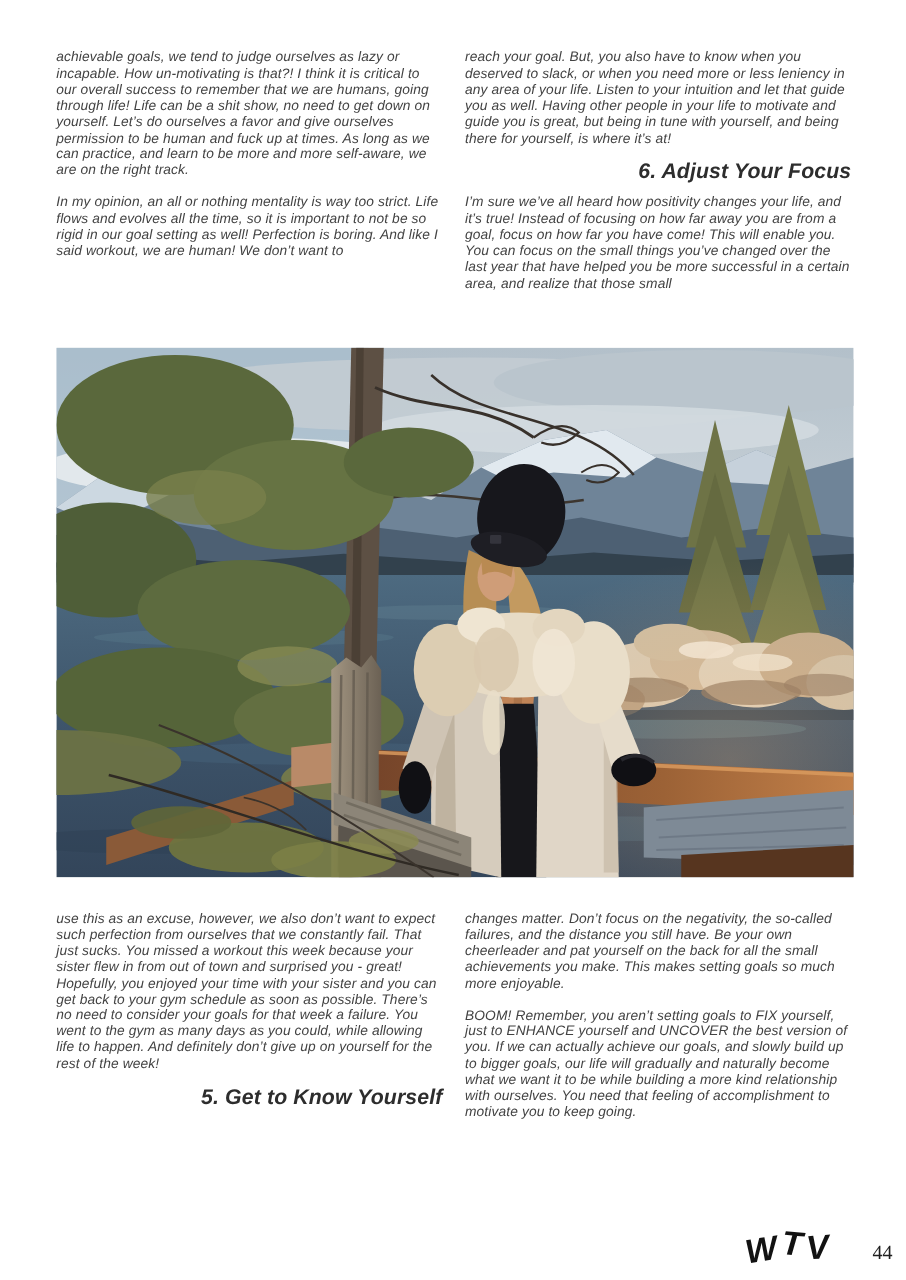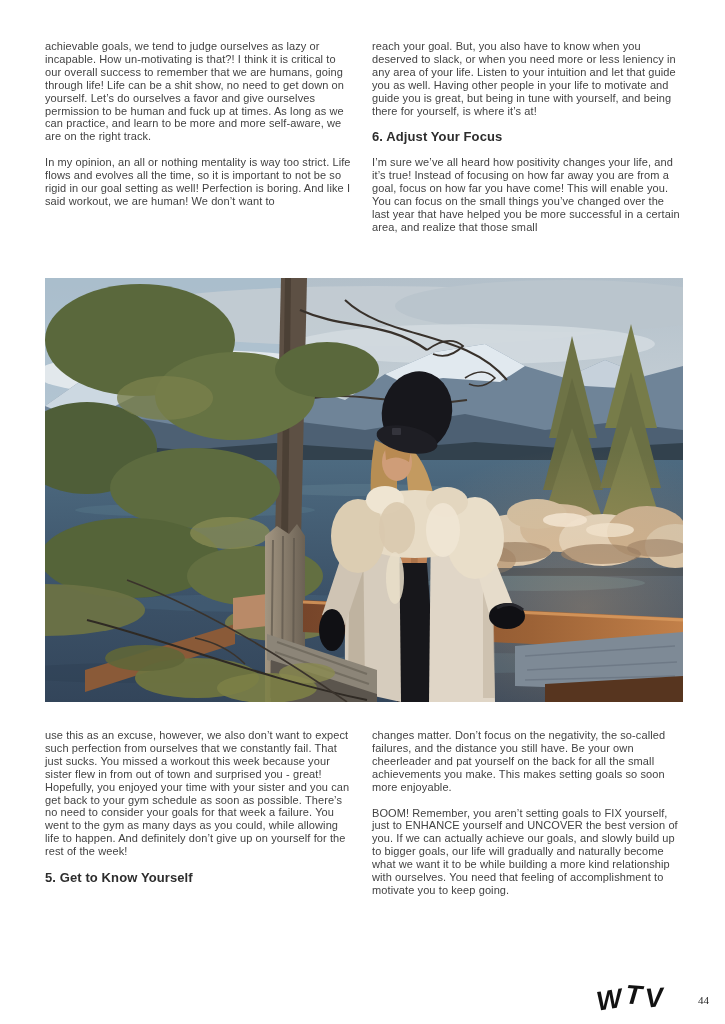--- a/index.html
+++ b/index.html
@@ -4,39 +4,39 @@
 <style>
   * { margin:0; padding:0; box-sizing:border-box; }
   html,body { background:#ffffff; }
   .page {
     position:relative; width:725px; height:1024px; background:#ffffff;
     font-family:"Liberation Sans", sans-serif; color:#424242; overflow:hidden;
   }
   .text-band { position:absolute; left:45px; width:636px; display:flex; gap:18px; }
   .band-top { top:40px; }
   .band-bottom { top:729px; }
-  .col { flex:1 1 0; font-size:11px; line-height:12.9px; letter-spacing:0.1px; }
+  .col { flex:1 1 0; font-size:11px; line-height:12.9px; letter-spacing:0.1px;font-style:italic; }
   .col p { margin:0 0 13px 0; }
-  .col h3 { font-size:13px; line-height:13px; font-weight:bold; color:#2d2d2d; margin:0 0 13px 0; }
+  .col h3 { font-size:17px; line-height:13px; font-weight:bold; color:#2d2d2d; margin:0 0 13px 0;text-align:right; }
   .photo {
     position:absolute; top:278px; left:45px; width:638px; height:424px; overflow:hidden;
   }
   .photo svg { display:block; }
   .brand { position:absolute; top:978px; left:596px; width:84px; height:40px; }
   .brand .lt {
     display:inline-block; font-family:"Liberation Sans", sans-serif;
     font-style:italic; font-weight:700; font-size:27px; color:#121212; line-height:40px;
   }
   .brand .lt:nth-child(1){ transform:rotate(-9deg) translateY(2px); }
   .brand .lt:nth-child(2){ transform:rotate(5deg) translateY(-3px); margin-left:4px; }
   .brand .lt:nth-child(3){ transform:rotate(-4deg); margin-left:3px; }
   .brand .lt:nth-child(4){ transform:rotate(8deg) translateY(-1px); margin-left:3px; }
   .pagenum {
     position:absolute; top:994px; left:698px;
-    font-family:"Liberation Serif", serif; font-size:11px; color:#1f1f1f;
+    font-family:"Liberation Serif", serif; font-size:16px; color:#1f1f1f;
   }
 </style>
 </head>
 <body>
 
 <div class="page">
 
   <section class="text-band band-top">
     <div class="col">
       <p>achievable goals, we tend to judge ourselves as lazy or incapable. How un-motivating is that?! I think it is critical to our overall success to remember that we are humans, going through life! Life can be a shit show, no need to get down on yourself. Let’s do ourselves a favor and give ourselves permission to be human and fuck up at times. As long as we can practice, and learn to be more and more self-aware, we are on the right track.</p>
@@ -210,21 +210,21 @@
       </g>
     </svg>
   </figure>
 
   <section class="text-band band-bottom">
     <div class="col">
       <p>use this as an excuse, however, we also don’t want to expect such perfection from ourselves that we constantly fail. That just sucks. You missed a workout this week because your sister flew in from out of town and surprised you - great! Hopefully, you enjoyed your time with your sister and you can get back to your gym schedule as soon as possible. There’s no need to consider your goals for that week a failure. You went to the gym as many days as you could, while allowing life to happen. And definitely don’t give up on yourself for the rest of the week!</p>
       <h3>5. Get to Know Yourself</h3>
     </div>
     <div class="col">
-      <p>changes matter. Don’t focus on the negativity, the so-called failures, and the distance you still have. Be your own cheerleader and pat yourself on the back for all the small achievements you make. This makes setting goals so soon more enjoyable.</p>
+      <p>changes matter. Don’t focus on the negativity, the so-called failures, and the distance you still have. Be your own cheerleader and pat yourself on the back for all the small achievements you make. This makes setting goals so much more enjoyable.</p>
       <p>BOOM! Remember, you aren’t setting goals to FIX yourself, just to ENHANCE yourself and UNCOVER the best version of you. If we can actually achieve our goals, and slowly build up to bigger goals, our life will gradually and naturally become what we want it to be while building a more kind relationship with ourselves. You need that feeling of accomplishment to motivate you to keep going.</p>
     </div>
   </section>
 
   <div class="brand">
     <span class="lt">W</span><span class="lt">T</span><span class="lt">V</span><span class="lt">R</span>
   </div>
   <div class="pagenum">44</div>
 
 </div>

